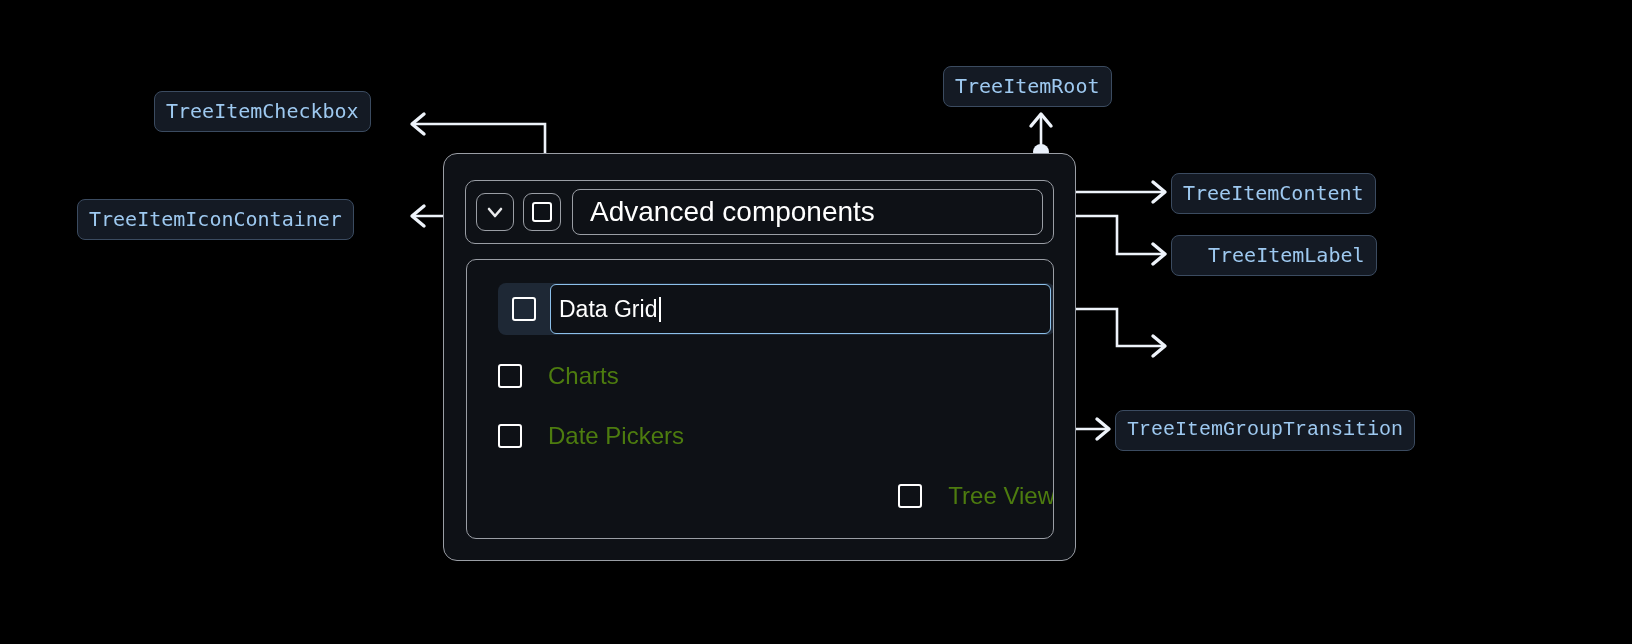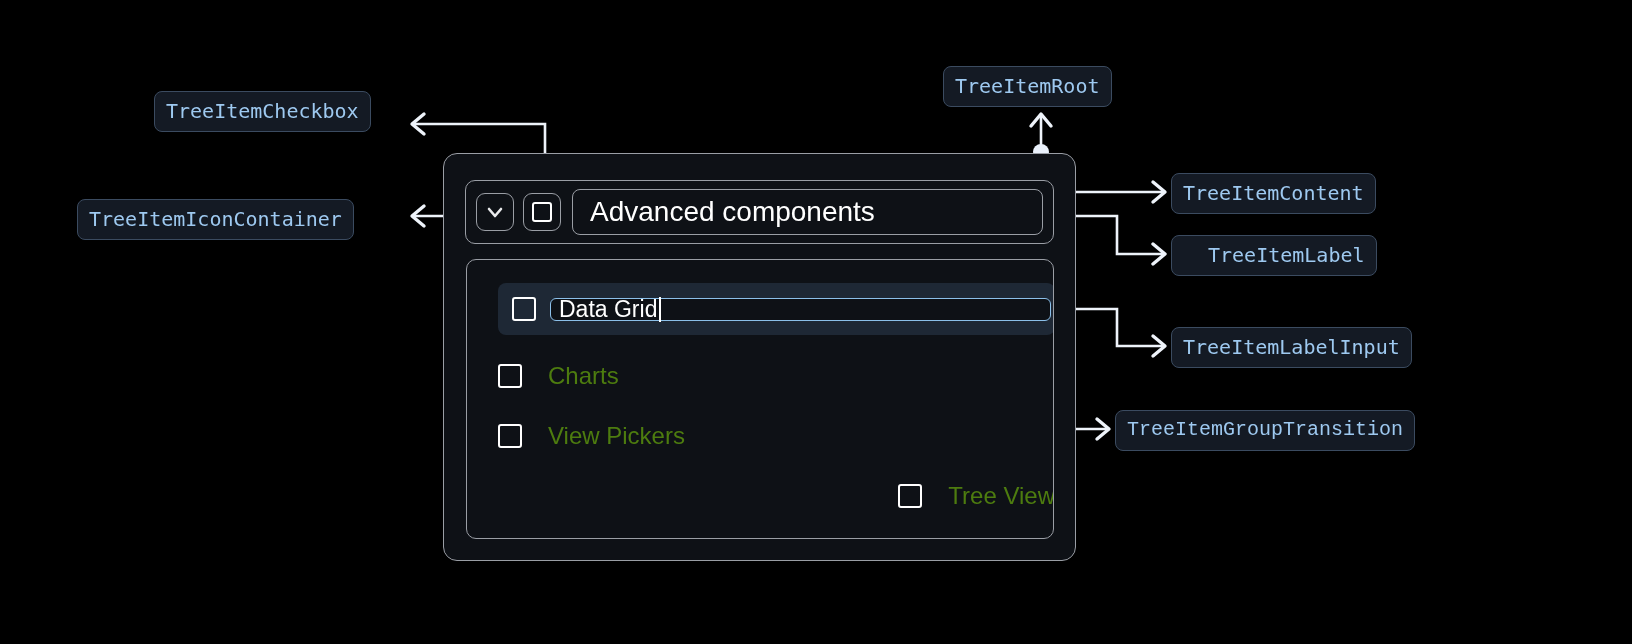--- a/index.html
+++ b/index.html
@@ -89,21 +89,21 @@
   }
   .row .txt{
     margin-left:26px;color:#4d7c0f;font-size:24px;
   }
   #rowSel{
     top:23px;height:52px;background:#1e2835;border-radius:8px;
     left:31px;width:557px;
   }
   #rowSel .chk{margin-left:14px;}
   #selInput{
-    margin-left:14px;flex:1;height:23px;margin-right:4px;
+    margin-left:14px;flex:1;height:50px;margin-right:4px;
     border:1.5px solid #8cc0ea;border-radius:6px;
     background:#0e1116;
     box-sizing:border-box;
     display:flex;align-items:center;
     color:#ffffff;font-size:23px;padding-left:8px;
   }
   .caret{
     display:inline-block;width:2px;height:25px;background:#ffffff;
     margin-left:2px;vertical-align:middle;
   }
@@ -155,21 +155,20 @@
   <div class="chip" style="left:148px;top:91px;margin-left:6px;">TreeItemCheckbox</div>
 
   <div class="chip" style="left:77px;top:199px;">TreeItemIconContainer</div>
 
   <div class="chip" style="left:943px;top:66px;">TreeItemRoot</div>
 
   <div class="chip" style="left:1171px;top:173px;">TreeItemContent</div>
 
   <div class="chip" style="left:1171px;top:235px;padding-left:36px;">TreeItemLabel</div>
 
-  <div class="chip" style="left:1171px;top:327px;">TreeItemLabelInput</div>
 
   <div class="chip" style="left:1115px;top:410px;font-family:Liberation Mono, monospace;">TreeItemGroupTransition</div>
 
   <div id="card">
 
     <div id="rootItem">
 
       <div class="iconbox">
         <span>
           <svg width="26" height="26" viewBox="0 0 26 26" fill="none" stroke="#e9eaec" stroke-width="2.6" stroke-linecap="round" stroke-linejoin="round">
@@ -197,21 +196,21 @@
         </div>
       </div>
 
       <div class="row" style="top:93px;">
         <div class="chk"></div>
         <div class="txt">Charts</div>
       </div>
 
       <div class="row" style="top:153px;">
         <div class="chk"></div>
-        <div class="txt">View Pickers</div>
+        <div class="txt">Date Pickers</div>
       </div>
 
       <div class="row" style="top:213px;justify-content:flex-end;">
         <div class="chk"></div>
         <div class="txt">Tree View</div>
       </div>
 
     </div>
   </div>
 

